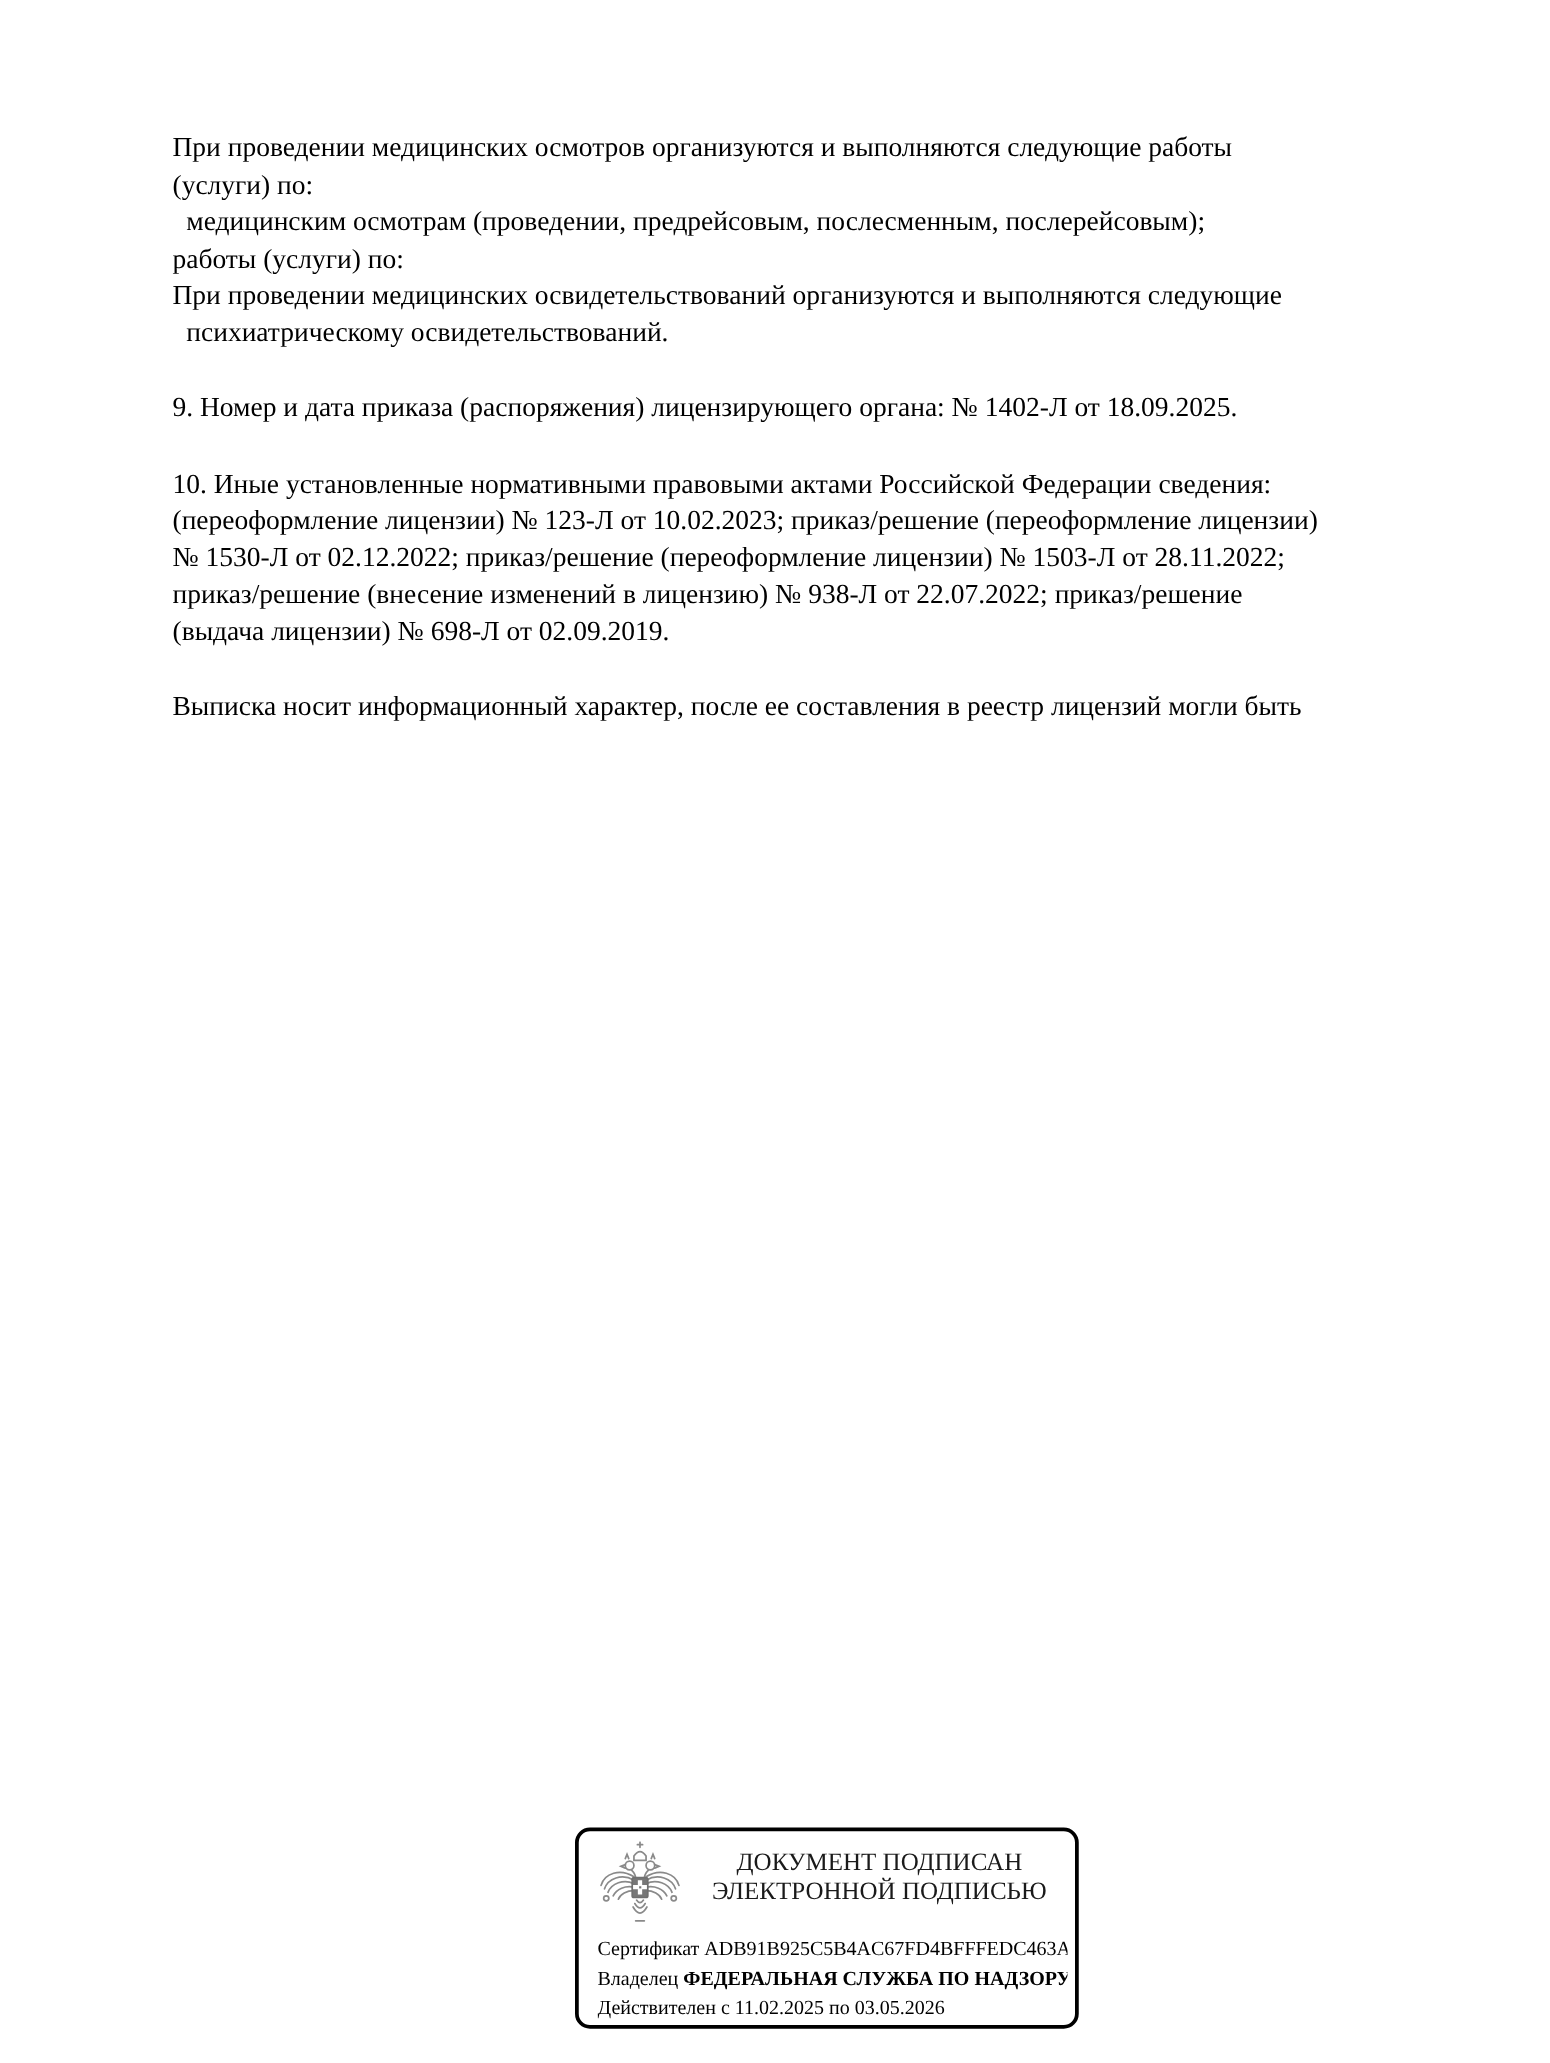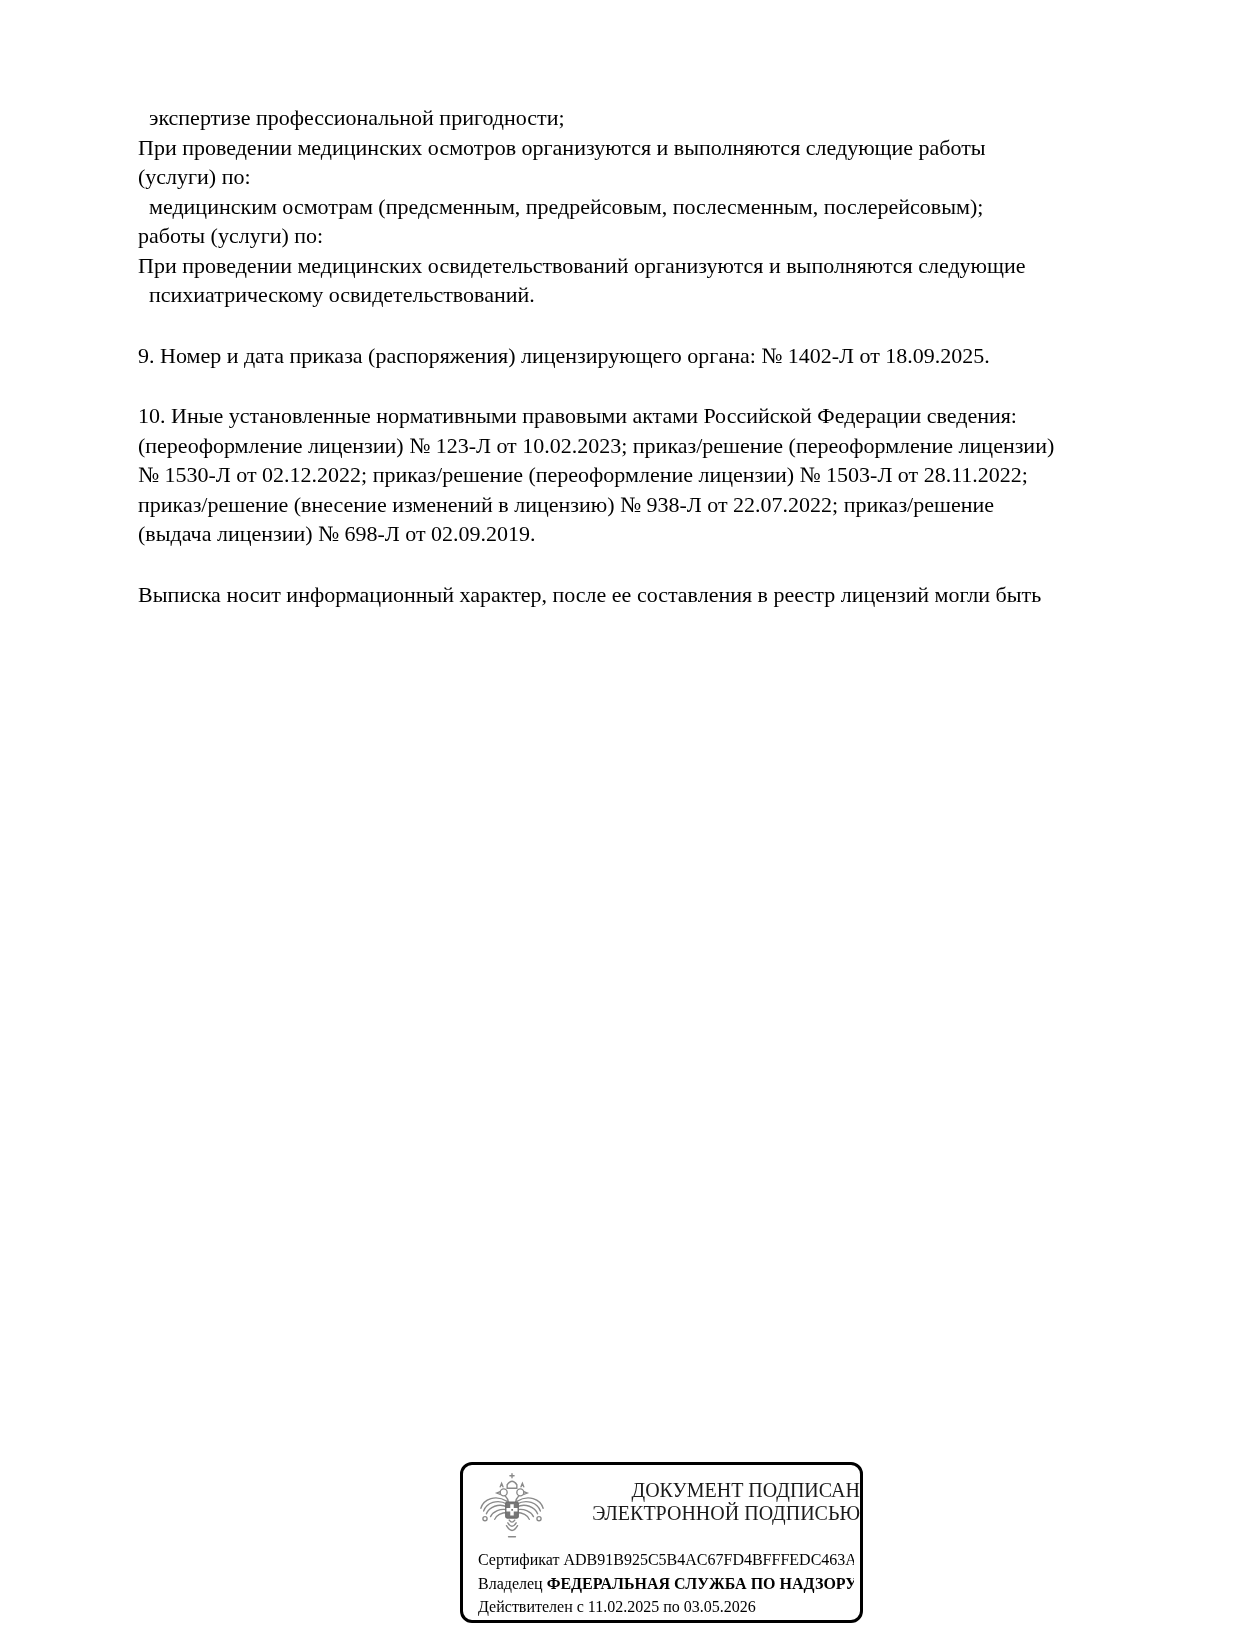--- a/index.html
+++ b/index.html
@@ -45,21 +45,21 @@
     height: 80px;
   }
   .emblem-wrap {
     flex: 0 0 auto;
     margin: 8px 0 0 14px;
     width: 70px;
     height: 72px;
   }
   .sig-title {
     flex: 1 1 auto;
-    text-align: right;
+    text-align: center;
     font-size: 20px;
     line-height: 23px;
     margin-top: 14px;
     color: #1a1a1a;
   }
   .sig-details {
     margin: 3px 0 0 15px;
     width: 376px;
     font-size: 16px;
     line-height: 23.5px;
@@ -70,24 +70,23 @@
     overflow: hidden;
   }
   .sig-line b { font-weight: bold; }
 </style>
 </head>
 <body>
 
 <div class="doc-text">
 
   <div class="para">
-    <div class="line indent">экспертизе профессиональной пригодности;</div>
     <div class="line">При проведении медицинских осмотров организуются и выполняются следующие работы</div>
     <div class="line">(услуги) по:</div>
-    <div class="line indent">медицинским осмотрам (предсменным, предрейсовым, послесменным, послерейсовым);</div>
+    <div class="line indent">медицинским осмотрам (проведении, предрейсовым, послесменным, послерейсовым);</div>
     <div class="line">работы (услуги) по:</div>
     <div class="line">При проведении медицинских освидетельствований организуются и выполняются следующие</div>
     <div class="line indent">психиатрическому освидетельствований.</div>
   </div>
 
   <div class="para">
     <div class="line">9. Номер и дата приказа (распоряжения) лицензирующего органа: № 1402-Л от 18.09.2025.</div>
   </div>
 
   <div class="para">

